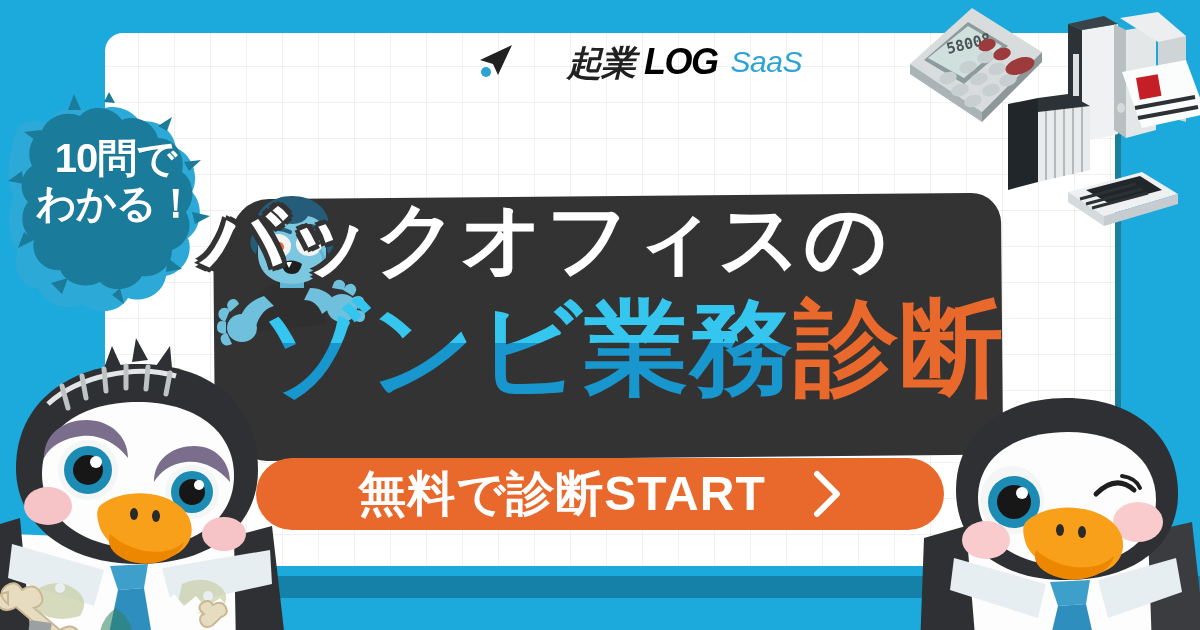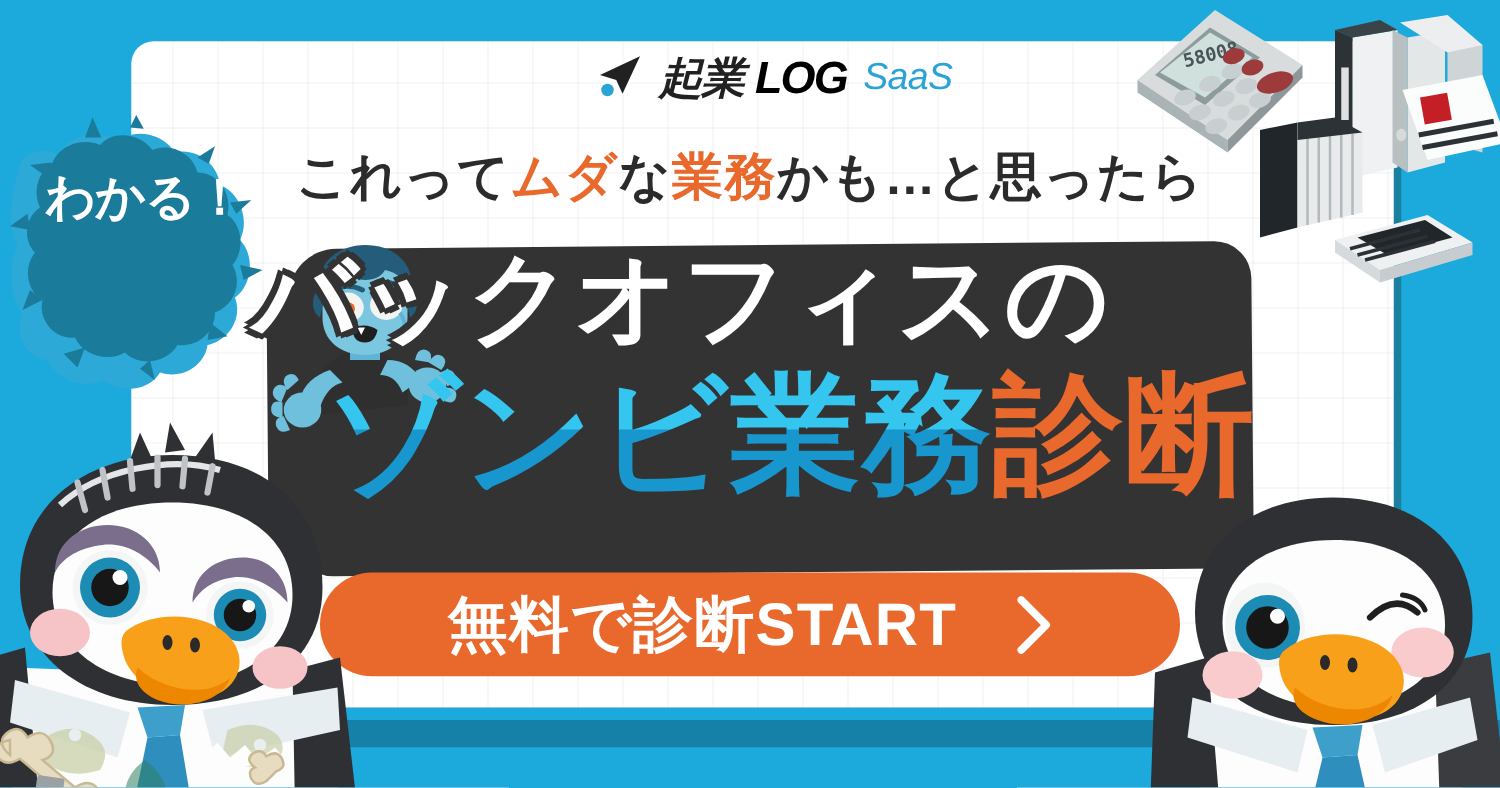--- a/index.html
+++ b/index.html
@@ -26,21 +26,21 @@
     background-image:
       linear-gradient(to right,rgba(0,0,0,.055) 1px,transparent 1px),
       linear-gradient(to bottom,rgba(0,0,0,.055) 1px,transparent 1px);
     background-size:36px 36px;
     background-position:-3px -3px;
   }
 
   
   .logo{position:absolute;left:478px;top:44px;display:flex;align-items:center;gap:9px;}
   .logo-mark{width:40px;height:36px;display:block;}
-  .logo-jp{font-size:35px;font-weight:900;color:#212121;font-style:italic;letter-spacing:-1px;line-height:1;}
+  .logo-jp{font-size:35px;font-weight:900;color:#212121;font-style:italic;letter-spacing:-1px;line-height:1;margin-left:40px;}
   .logo-en{font-size:36px;font-weight:900;color:#000000;font-style:italic;letter-spacing:-1.5px;line-height:1;}
   .logo-saas{font-size:30px;font-weight:400;color:#2BA3D4;font-style:italic;letter-spacing:-.5px;line-height:1;margin-left:4px;}
 
   
   .tagline{
     position:absolute;left:0;top:114px;width:1200px;text-align:center;
     font-size:41px;font-weight:700;color:#2B2B2B;letter-spacing:1px;white-space:nowrap;
   }
   .tagline .hl{color:#E8692B;font-weight:900;}
 
@@ -83,21 +83,21 @@
     font-size:104px;font-weight:900;letter-spacing:1px;white-space:nowrap;line-height:1.02;margin-left:33px;
   }
   .hl-zombie-word{
     background:linear-gradient(to bottom,#35C6F0 0%,#35C6F0 46%,#1896CE 46%,#1896CE 100%);
     -webkit-background-clip:text;background-clip:text;color:transparent;
   }
   .hl-diag-word{color:#E8692B;}
 
   
   .cta{
-    position:absolute;left:256px;top:458px;width:688px;height:83px;
+    position:absolute;left:256px;top:458px;width:688px;height:72px;
     background:#E8692B;border-radius:51px;
     display:flex;align-items:center;justify-content:center;gap:46px;
     cursor:pointer;border:none;
   }
   .cta-label{
     font-size:48px;font-weight:900;color:#ffffff;letter-spacing:1px;white-space:nowrap;
     font-family:"Liberation Sans","DejaVu Sans",sans-serif;
   }
   .cta-chev{width:30px;height:46px;display:block;}
 
@@ -204,32 +204,30 @@
   <div class="logo">
     <svg class="logo-mark" viewBox="0 0 40 36">
       <path d="M2 16 L34 1 L20 31 L15 20 Z" fill="#212121"></path>
       <circle cx="8" cy="28" r="5" fill="#2BA3D4"></circle>
     </svg>
     <span class="logo-jp">起業</span>
     <span class="logo-en">LOG</span>
     <span class="logo-saas">SaaS</span>
   </div>
 
-  <div class="tagline">
-    <span>これって</span><span class="hl">ムダ</span><span>な</span><span class="hl">業務</span><span>かも…と思ったら</span>
-  </div>
 
   <div class="splat">
     <svg viewBox="0 0 215 225" width="215" height="225">
       <path fill="#2DA9D8" d="M8 40 C2 60 -4 88 6 104 C-2 120 0 148 10 158 C2 176 14 196 30 196 C36 212 60 220 74 212 C90 224 112 220 120 206 C138 212 156 200 158 184 C176 180 186 162 180 146 C194 136 196 112 184 100 C192 84 184 62 168 56 C166 38 148 26 132 30 C122 14 98 10 86 22 C70 10 46 16 40 32 C26 26 12 28 8 40 Z"></path>
       <path fill="#1B7B9B" d="M34 38 C22 46 18 62 24 74 C12 82 10 100 20 110 C10 122 14 142 26 148 C22 164 36 180 52 178 C58 192 78 198 92 190 C104 202 126 198 134 184 C150 186 164 174 164 158 C180 152 186 134 178 120 C188 108 186 88 174 80 C178 62 166 46 150 46 C146 30 128 22 114 28 C104 14 82 12 72 24 C58 18 40 24 34 38 Z"></path>
 
       <path fill="#1B7B9B" d="M60 18 l6 -16 l7 16 z M96 10 l5 -10 l6 11 z M150 34 l14 -9 l-5 14 z M176 70 l17 -2 l-12 11 z M184 120 l18 4 l-15 8 z M160 166 l14 11 l-16 3 z M112 196 l4 16 l-12 -9 z M60 186 l-6 16 l-11 -11 z M26 148 l-16 8 l6 -16 z M16 92 l-16 -3 l14 -10 z M30 50 l-14 -10 l17 -2 z"></path>
     </svg>
     <div class="splat-text">
+      <div class="splat-l1">10問で</div>
       <div class="splat-l2">わかる！</div>
     </div>
   </div>
 
   <div class="slab"></div>
 
   <div class="zombie">
     <svg viewBox="0 0 160 160" width="160" height="160">
 
       <path d="M42 112 C50 92 74 84 92 90 C108 96 116 112 114 132 L40 140 Z" fill="#2F2F2F"></path>

